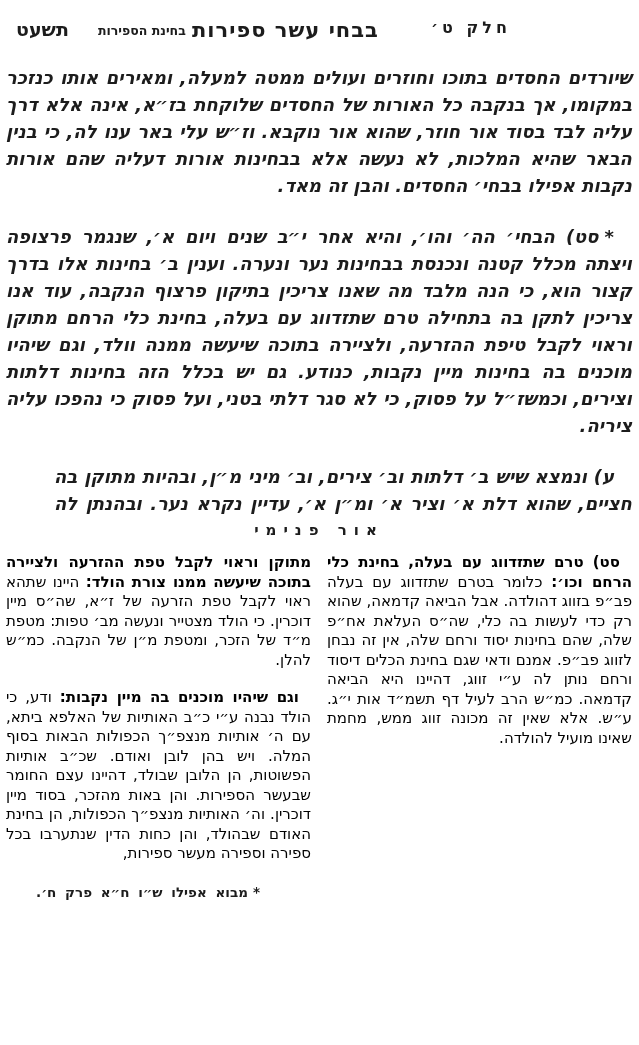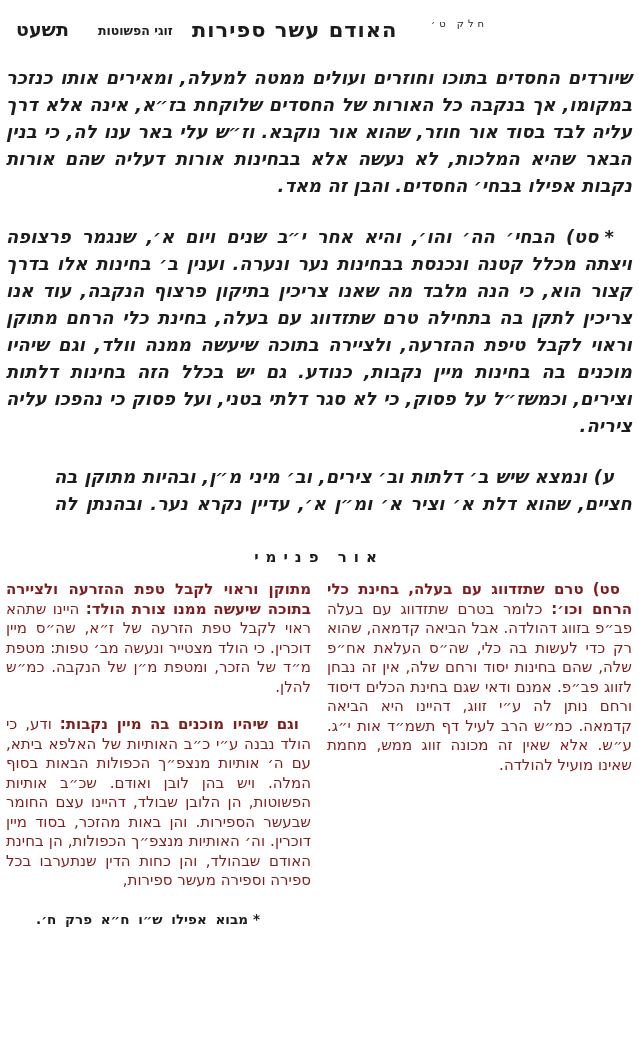--- a/index.html
+++ b/index.html
@@ -7,51 +7,51 @@
     width:639px;height:1045px;overflow:hidden;
     background:#ffffff;color:#1c1c1c;
     font-family:"DejaVu Sans",sans-serif;
     direction:rtl;
   }
   .page{position:relative;width:639px;height:1045px;box-sizing:border-box;padding:0 7px 0 6px;}
 
   
   .hdr{position:relative;height:48px;}
   .hdr > span{position:absolute;top:18px;white-space:nowrap;}
-  .hdr-part{left:425px;font-size:10px;font-weight:normal;letter-spacing:4px;}
+  .hdr-part{left:425px;font-size:16px;font-weight:bold;letter-spacing:4px;}
   .hdr-title{left:186px;font-size:21px;font-weight:bold;letter-spacing:1px;}
   .hdr-topic{left:92px;font-size:12.5px;font-weight:bold;top:23px !important;}
   .hdr-page{left:10px;font-size:19px;font-weight:bold;}
 
   
   .body-text{margin-top:16px;}
   .para{
     margin:0;font-size:18px;line-height:27px;font-weight:bold;
     text-align:justify;
     font-style:italic;
   }
   .para + .para{margin-top:24px;}
   .para.indent{text-indent:18px;}
   .para.jlast{text-align-last:justify;margin-left:48px;}
   .pnum{font-weight:bold;}
   .star{font-weight:bold;padding-left:6px;}
 
   
   .ohr-heading{
-    margin:31px 0 0 0;text-align:center;
+    margin:4px 0 0 0;text-align:center;
     font-size:15px;font-weight:bold;letter-spacing:7px;
   }
   .columns{
     display:flex;flex-direction:row;gap:16px;
     margin-top:14px;align-items:flex-start;
   }
   .col{flex:1 1 0;min-width:0;}
   .note{
     margin:0;font-size:15px;line-height:19.5px;font-weight:normal;
-    text-align:justify;color:#7f1d1d;
+    text-align:justify;color:#000000;
   }
   .note + .note{margin-top:18px;}
   .note.indent{text-indent:12px;}
   .note .lead{font-weight:bold;}
 
   
   .footnote{
     margin-top:20px;padding-left:0;padding-right:0;
     direction:rtl;text-align:left;
     font-size:13.5px;font-weight:bold;word-spacing:4px;
@@ -59,22 +59,22 @@
   }
   .footnote .fn-star{padding-left:5px;}
 </style>
 </head>
 <body>
 
 <div class="page">
 
   <header class="hdr">
     <span class="hdr-part">חלק ט׳</span>
-    <span class="hdr-title">האודם עשר ספירות</span>
-    <span class="hdr-topic">זוגי הפשוטות</span>
+    <span class="hdr-title">בבחי עשר ספירות</span>
+    <span class="hdr-topic">בחינת הספירות</span>
     <span class="hdr-page">תשעט</span>
   </header>
 
   <main class="body-text">
     <p class="para">שיורדים החסדים בתוכו וחוזרים ועולים ממטה למעלה, ומאירים אותו כנזכר במקומו, אך בנקבה כל האורות של החסדים שלוקחת בז״א, אינה אלא דרך עליה לבד בסוד אור חוזר, שהוא אור נוקבא. וז״ש עלי באר ענו לה, כי בנין הבאר שהיא המלכות, לא נעשה אלא בבחינות אורות דעליה שהם אורות נקבות אפילו בבחי׳ החסדים. והבן זה מאד.</p>
 
     <p class="para indent"><span class="star">*</span><span class="pnum">סט)</span> <span>הבחי׳ הה׳ והו׳, והיא אחר י״ב שנים ויום א׳, שנגמר פרצופה ויצתה מכלל קטנה ונכנסת בבחינות נער ונערה. וענין ב׳ בחינות אלו בדרך קצור הוא, כי הנה מלבד מה שאנו צריכין בתיקון פרצוף הנקבה, עוד אנו צריכין לתקן בה בתחילה טרם שתזדווג עם בעלה, בחינת כלי הרחם מתוקן וראוי לקבל טיפת ההזרעה, ולציירה בתוכה שיעשה ממנה וולד, וגם שיהיו מוכנים בה בחינות מיין נקבות, כנודע. גם יש בכלל הזה בחינות דלתות וצירים, וכמשז״ל על פסוק, כי לא סגר דלתי בטני, ועל פסוק כי נהפכו עליה ציריה.</span></p>
 
     <p class="para indent jlast"><span class="pnum">ע)</span> <span>ונמצא שיש ב׳ דלתות וב׳ צירים, וב׳ מיני מ״ן, ובהיות מתוקן בה חציים, שהוא דלת א׳ וציר א׳ ומ״ן א׳, עדיין נקרא נער. ובהנתן לה</span></p>
   </main>

